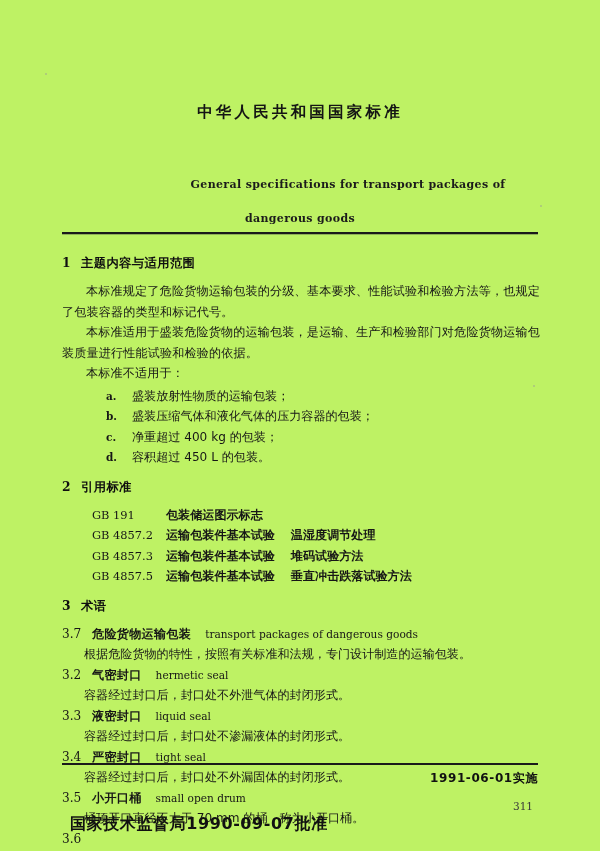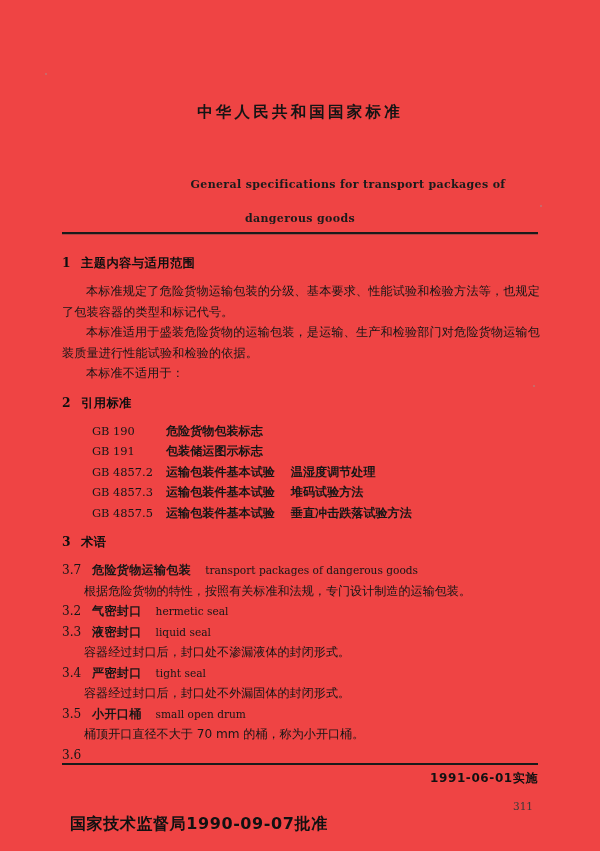--- a/index.html
+++ b/index.html
@@ -4,21 +4,21 @@
 <style>
   html, body {
     margin: 0;
     padding: 0;
     background: #ffffff;
   }
   .page {
     position: relative;
     width: 600px;
     height: 851px;
-    background: #ef4444;
+    background: #bef264;
     font-family: "DejaVu Sans", "Liberation Sans", sans-serif;
     color: #1b1b1b;
     overflow: hidden;
   }
   
   .speck {
     position: absolute;
     background: #9a9a9a;
     border-radius: 50%;
     opacity: .55;
@@ -234,46 +234,52 @@
 
   <div class="body">
 
     <div class="sec-head">
       <span class="num">1</span><span>主题内容与适用范围</span>
     </div>
     <p class="para indent">本标准规定了危险货物运输包装的分级、基本要求、性能试验和检验方法等，也规定了包装容器的类型和标记代号。</p>
     <p class="para indent">本标准适用于盛装危险货物的运输包装，是运输、生产和检验部门对危险货物运输包装质量进行性能试验和检验的依据。</p>
     <p class="para indent">本标准不适用于：</p>
 
+    <ul class="alist">
+      <li><span class="lt">a.</span><span>盛装放射性物质的运输包装；</span></li>
+      <li><span class="lt">b.</span><span>盛装压缩气体和液化气体的压力容器的包装；</span></li>
+      <li><span class="lt">c.</span><span>净重超过 400 kg 的包装；</span></li>
+      <li><span class="lt">d.</span><span>容积超过 450 L 的包装。</span></li>
+    </ul>
 
     <div class="sec-gap"></div>
 
     <div class="sec-head">
       <span class="num">2</span><span>引用标准</span>
     </div>
     <ul class="reflist">
-      <li><span class="gbno">GB 190</span><span class="gbtitle">危险货物包装标志</span></li>
       <li><span class="gbno">GB 191</span><span class="gbtitle">包装储运图示标志</span></li>
       <li><span class="gbno">GB 4857.2</span><span class="gbtitle">运输包装件基本试验</span><span class="gbsub">温湿度调节处理</span></li>
       <li><span class="gbno">GB 4857.3</span><span class="gbtitle">运输包装件基本试验</span><span class="gbsub">堆码试验方法</span></li>
       <li><span class="gbno">GB 4857.5</span><span class="gbtitle">运输包装件基本试验</span><span class="gbsub">垂直冲击跌落试验方法</span></li>
     </ul>
 
     <div class="sec-gap"></div>
 
     <div class="sec-head">
       <span class="num">3</span><span>术语</span>
     </div>
 
     <div class="term">
       <div class="term-head"><span class="tnum">3.7</span><span class="tcn">危险货物运输包装</span><span class="ten">transport packages of dangerous goods</span></div>
       <div class="term-body">根据危险货物的特性，按照有关标准和法规，专门设计制造的运输包装。</div>
     </div>
     <div class="term">
       <div class="term-head"><span class="tnum">3.2</span><span class="tcn">气密封口</span><span class="ten">hermetic seal</span></div>
+      <div class="term-body">容器经过封口后，封口处不外泄气体的封闭形式。</div>
     </div>
     <div class="term">
       <div class="term-head"><span class="tnum">3.3</span><span class="tcn">液密封口</span><span class="ten">liquid seal</span></div>
       <div class="term-body">容器经过封口后，封口处不渗漏液体的封闭形式。</div>
     </div>
     <div class="term">
       <div class="term-head"><span class="tnum">3.4</span><span class="tcn">严密封口</span><span class="ten">tight seal</span></div>
       <div class="term-body">容器经过封口后，封口处不外漏固体的封闭形式。</div>
     </div>
     <div class="term">

